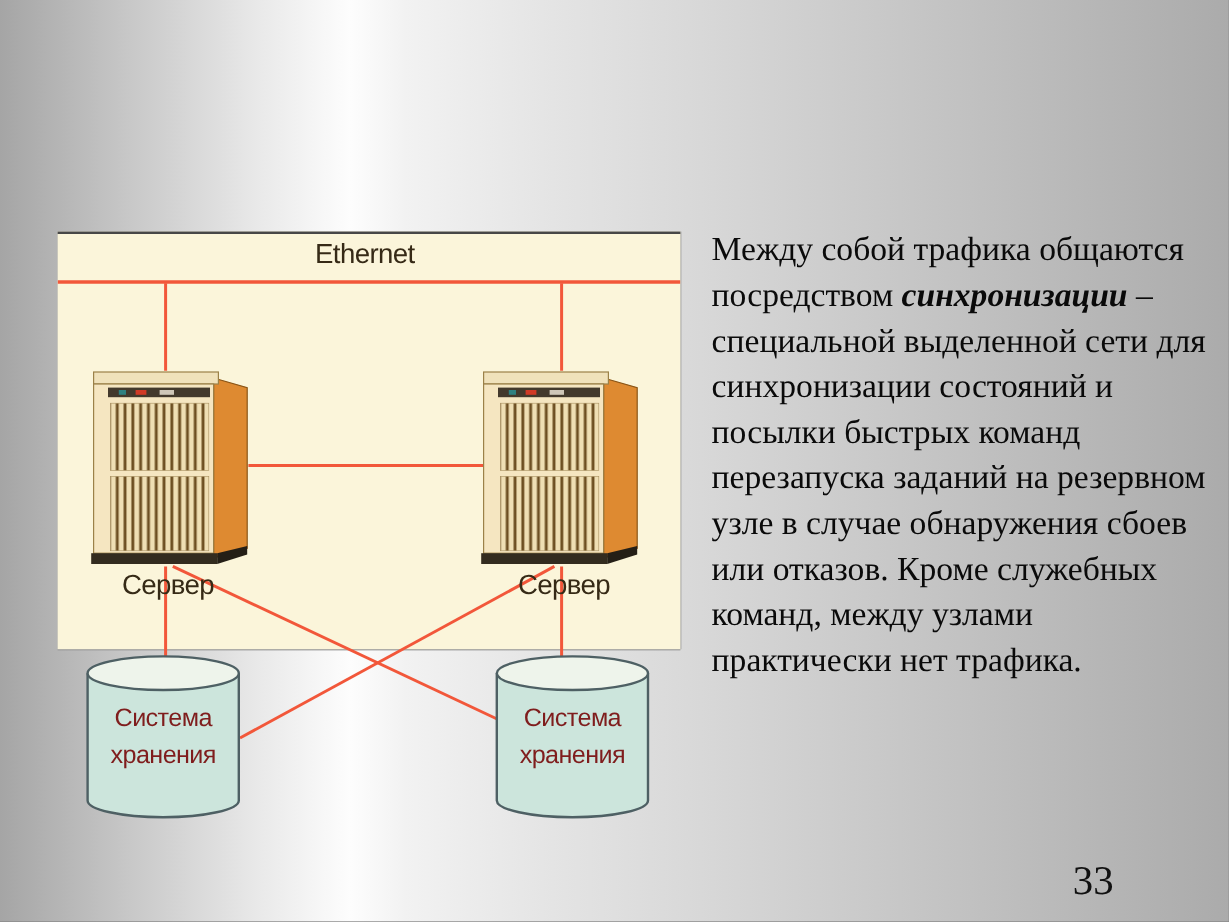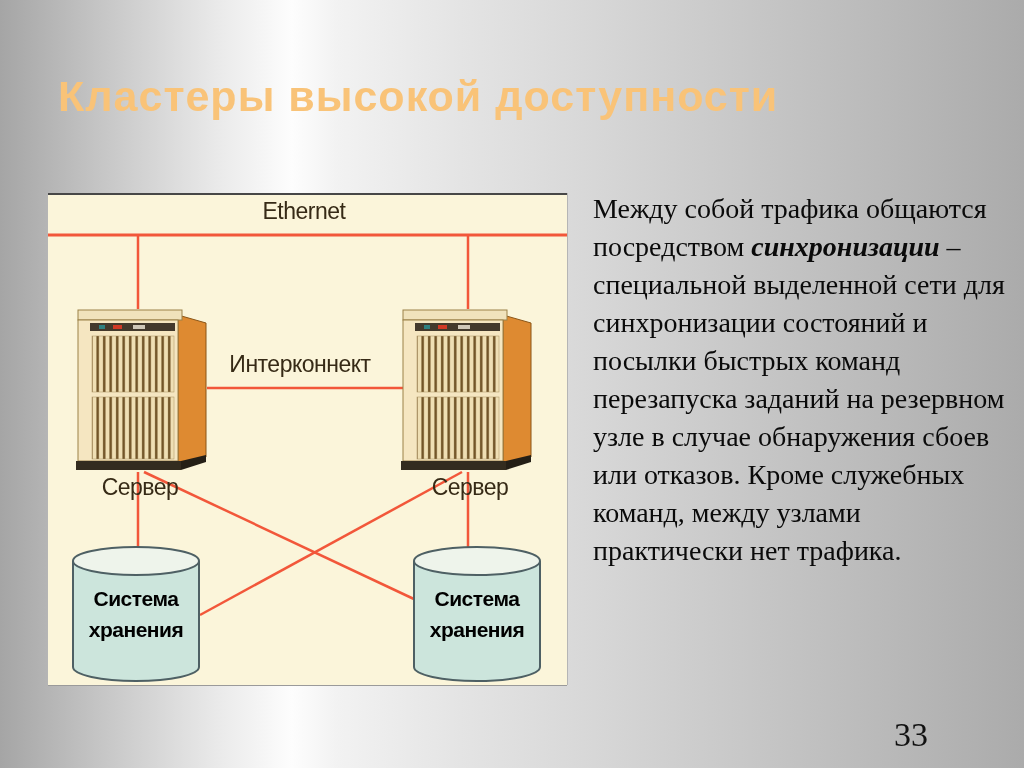--- a/index.html
+++ b/index.html
@@ -12,38 +12,38 @@
     font-family:"Liberation Sans", sans-serif;
   }
   .title {
     position:absolute; left:58px; top:72px; width:920px;
     font-family:"Liberation Sans", sans-serif;
     font-size:43px; font-weight:bold; letter-spacing:1px;
     color:#f9c378; white-space:nowrap;
   }
   
   .panel {
-    position:absolute; left:48px; top:193px; width:519px; height:492px;
+    position:absolute; left:48px; top:193px; width:519px; height:348px;
     background:#fbf5da;
     border-top:2px solid #474747;
     box-shadow:0 1px 0 #9a9a9a, 1px 0 0 #b5b5b5, -1px 0 0 #b5b5b5;
   }
   .panel svg { position:absolute; left:0; top:0; }
   .dlabel {
     position:absolute; color:#362a16; font-size:23px; letter-spacing:-0.5px;
     text-align:center; white-space:nowrap;
     font-family:"Liberation Sans", sans-serif; font-weight:500;
   }
   .lbl-ethernet   { left:156px; top:3px;   width:200px; }
   .lbl-interconn  { left:162px; top:156px; width:180px; }
   .lbl-server-l   { left:27px;  top:279px; width:130px; }
   .lbl-server-r   { left:357px; top:279px; width:130px; }
   .storage-label {
     position:absolute; top:388px; width:126px;
-    color:#000000; font-size:21px; font-weight:700; letter-spacing:-0.5px;
+    color:#7f1d1d; font-size:21px; font-weight:400; letter-spacing:-0.5px;
     text-align:center; line-height:31px;
     font-family:"Liberation Sans", sans-serif;
   }
   .storage-label.left  { left:25px; }
   .storage-label.right { left:366px; }
   
   .body-text {
     position:absolute; left:593px; top:190px; width:416px;
     font-family:"Liberation Serif", serif;
     font-size:28px; line-height:38px; color:#0a0a0a;
@@ -52,21 +52,20 @@
   .page-number {
     position:absolute; left:858px; top:716px; width:70px; text-align:right;
     font-family:Liberation Serif, serif; font-size:34px; color:#111;
   }
 </style>
 </head>
 <body>
 
 <div class="slide">
 
-  <div class="title">Кластеры высокой доступности</div>
 
   <div class="panel">
     <svg width="519" height="492" viewBox="0 0 519 492">
       <defs>
         <pattern id="vents" patternUnits="userSpaceOnUse" width="6.5" height="8">
           <rect width="6.5" height="8" fill="#efdfb4"></rect>
           <rect x="2" width="2.4" height="8" fill="#6d4f22"></rect>
         </pattern>
         <g id="server-shape">
 
@@ -108,21 +107,20 @@
       <line x1="96" y1="277" x2="368" y2="405" stroke="#f2573a" stroke-width="2.5"></line>
       <line x1="414" y1="277" x2="152" y2="420" stroke="#f2573a" stroke-width="2.5"></line>
 
       <use href="#server-shape" x="27" y="112"></use>
       <use href="#server-shape" x="352" y="112"></use>
       <use href="#storage-shape" x="25" y="352"></use>
       <use href="#storage-shape" x="366" y="352"></use>
     </svg>
 
     <div class="dlabel lbl-ethernet">Ethernet</div>
-    <div class="dlabel lbl-interconn">Интерконнект</div>
     <div class="dlabel lbl-server-l">Сервер</div>
     <div class="dlabel lbl-server-r">Сервер</div>
 
     <div class="storage-label left">
       <div>Система</div>
       <div>хранения</div>
     </div>
     <div class="storage-label right">
       <div>Система</div>
       <div>хранения</div>

